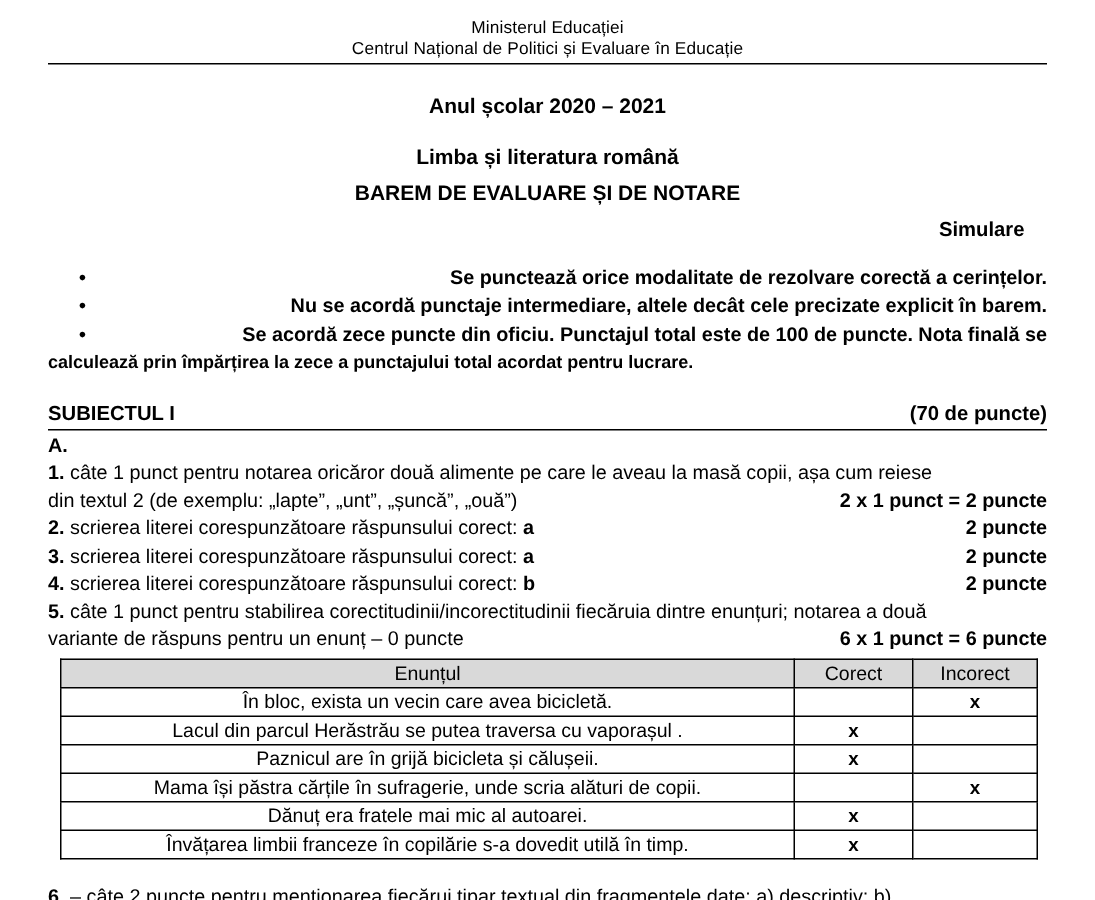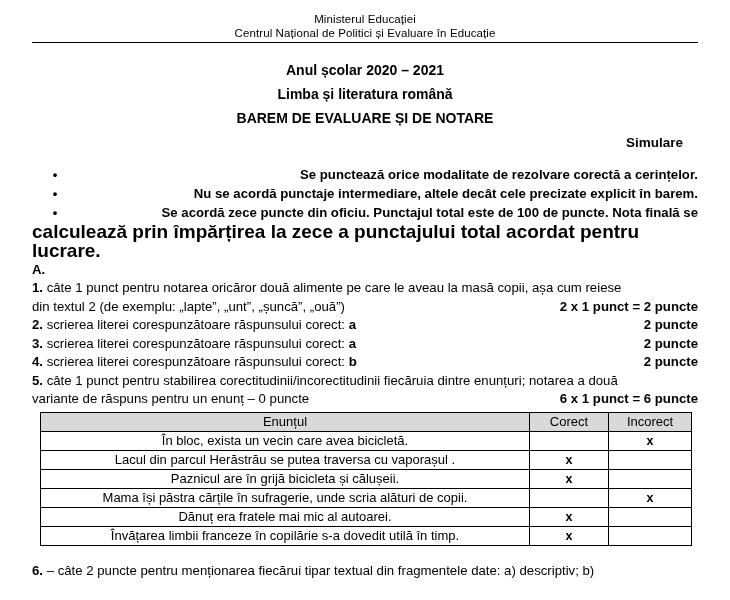--- a/index.html
+++ b/index.html
@@ -51,21 +51,21 @@
     font-size: 14px;
     font-weight: bold;
     line-height: 21px;
     margin-top: 17px;
   }
   .title-sub2 {
     text-align: center;
     font-size: 14px;
     font-weight: bold;
     line-height: 21px;
-    margin-top: 3px;
+    margin-top: 13px;
   }
   .title-sub3 {
     text-align: center;
     font-size: 14px;
     font-weight: bold;
     line-height: 21px;
     margin-top: 3px;
   }
   .simulare {
     text-align: right;
@@ -89,21 +89,21 @@
   }
   .note-bullet {
     width: 46px;
     flex: 0 0 46px;
     text-align: center;
     font-size: 13px;
     line-height: 19px;
   }
   .note-text { flex: 1 1 auto; text-align: right; }
   .note-cont {
-    font-size: 19px;
+    font-size: 12px;
     font-weight: bold;
     line-height: 19px;
   }
 
   
   .subject-line {
     margin-top: 16px;
     display: flex;
     justify-content: space-between;
     align-items: flex-end;
@@ -196,20 +196,24 @@
       <span class="note-bullet">•</span>
       <span class="note-text">Nu se acordă punctaje intermediare, altele decât cele precizate explicit în barem.</span>
     </div>
     <div class="note-row">
       <span class="note-bullet">•</span>
       <span class="note-text">Se acordă zece puncte din oficiu. Punctajul total este de 100 de puncte. Nota finală se</span>
     </div>
     <div class="note-cont">calculează prin împărțirea la zece a punctajului total acordat pentru lucrare.</div>
   </div>
 
+  <div class="subject-line">
+    <span class="subject-left">SUBIECTUL I</span>
+    <span class="subject-right">(70 de puncte)</span>
+  </div>
   <div class="letter-a">A.</div>
 
   <div class="item">
     <div><b>1.</b>
       <span>câte 1 punct pentru notarea oricăror două alimente pe care le aveau la masă copii, așa cum reiese</span></div>
     <div class="item-line">
       <span class="left">din textul 2 (de exemplu: „lapte”, „unt”, „șuncă”, „ouă”)</span>
       <span class="right">2 x 1 punct = 2 puncte</span>
     </div>
   </div>

